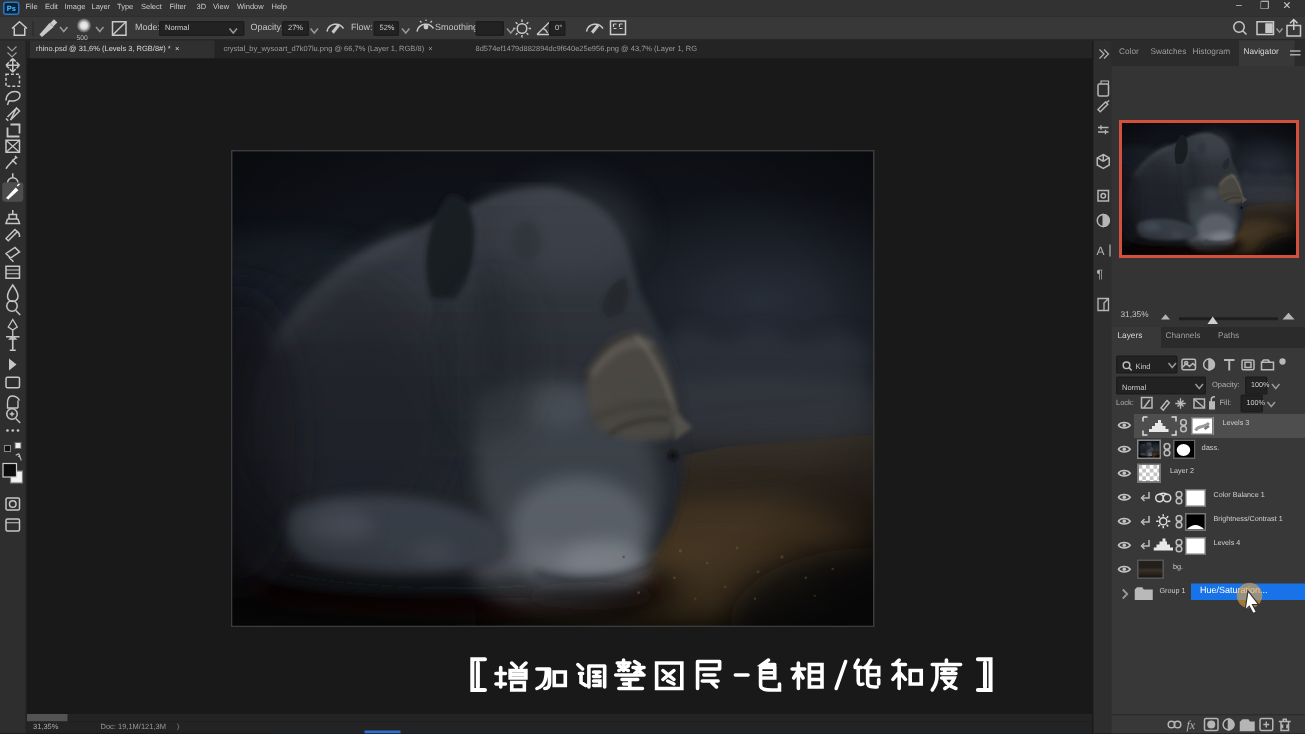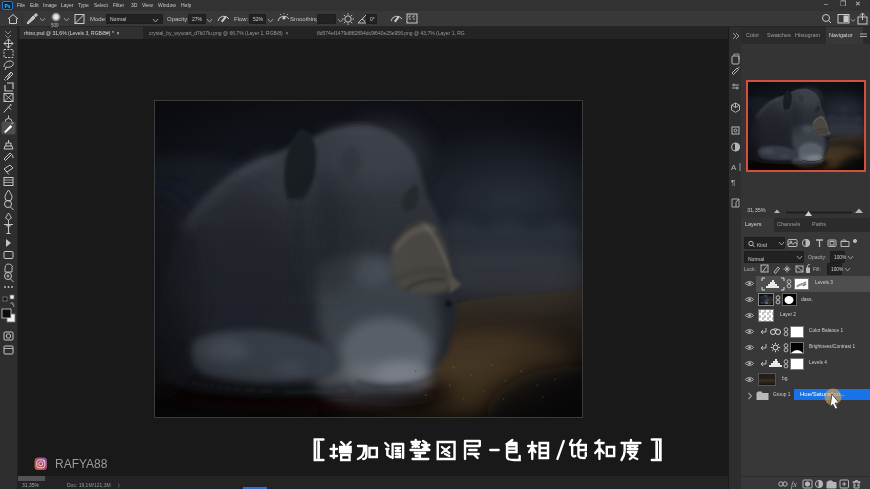--- a/index.html
+++ b/index.html
@@ -417,36 +417,20 @@
 
       <g transform="translate(309,0)">
             <path d="M10,1 V4 M1,4 H19 M4,4 V12 C4,16 3,18 1,21 M7,7 H16 M7,10 H16 M9,7 V10 M14,7 V10 M7,13 H15 C14,16 12,18 9,20 M8,13 C10,17 13,19 16,20"></path>
           </g>
 
       <g transform="translate(334,0)" stroke-width="2.6">
             <path d="M5,0.5 H13 V21 H5 M9.5,3 V19"></path>
           </g>
     </g>
   </svg></div>
-  <div class="abs" id="wm">
-    <svg width="14" height="14" style="position:absolute;left:0;top:1px">
-      <defs>
-          <linearGradient id="igg" x1="0" y1="1" x2="1" y2="0">
-        <stop offset="0" stop-color="#c96a3e"></stop>
-            <stop offset="0.5" stop-color="#b0486a"></stop>
-            <stop offset="1" stop-color="#7e5ba8"></stop>
-      </linearGradient>
-        </defs>
-      <rect x="0.5" y="0.5" width="12.5" height="12.5" rx="3.5" fill="url(#igg)"></rect>
-      <rect x="2.8" y="2.8" width="8" height="8" rx="2.4" fill="none" stroke="#e8d8d8" stroke-width="1"></rect>
-      <circle cx="6.8" cy="6.8" r="2" fill="none" stroke="#e8d8d8" stroke-width="1"></circle>
-      <circle cx="9.7" cy="4" r="0.7" fill="#e8d8d8"></circle>
-    </svg>
-    <div id="wmtext">RAFYA88</div>
-  </div>
   <div class="abs" id="hscroll">
       <div id="hthumb"></div>
     </div>
   <div class="abs" id="statusbar">
     <span style="position:absolute;left:4px;top:1px">31,35%</span>
     <span style="position:absolute;left:49px;top:1px;color:#999">Doc: 19,1M/121,3M</span>
     <span style="position:absolute;left:100px;top:1px;color:#999">〉</span>
   </div>
   <div class="abs" id="bottomline"></div>
   <div class="abs" id="bluebar"></div>

